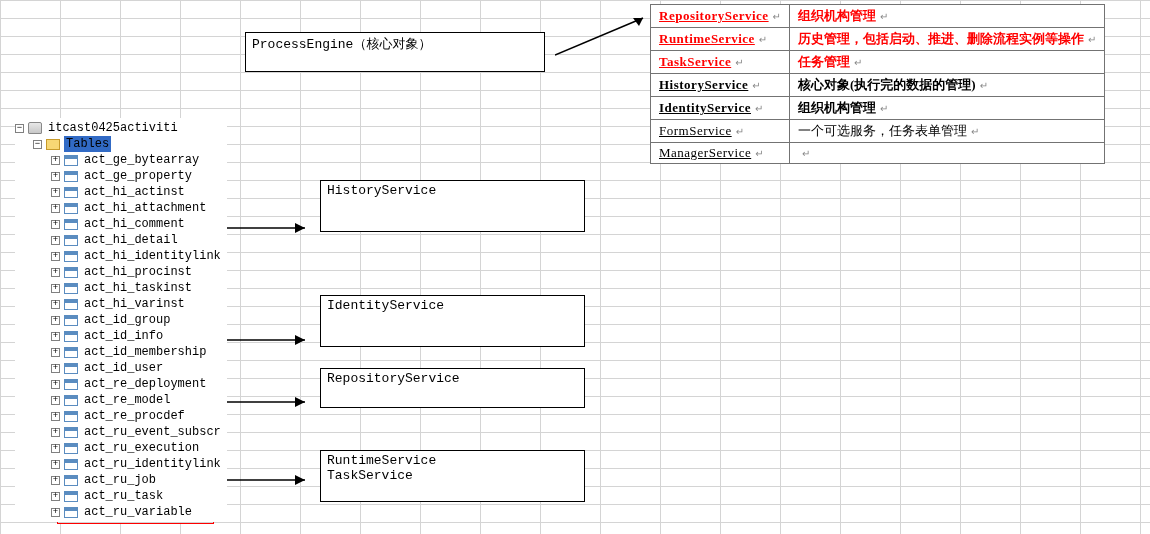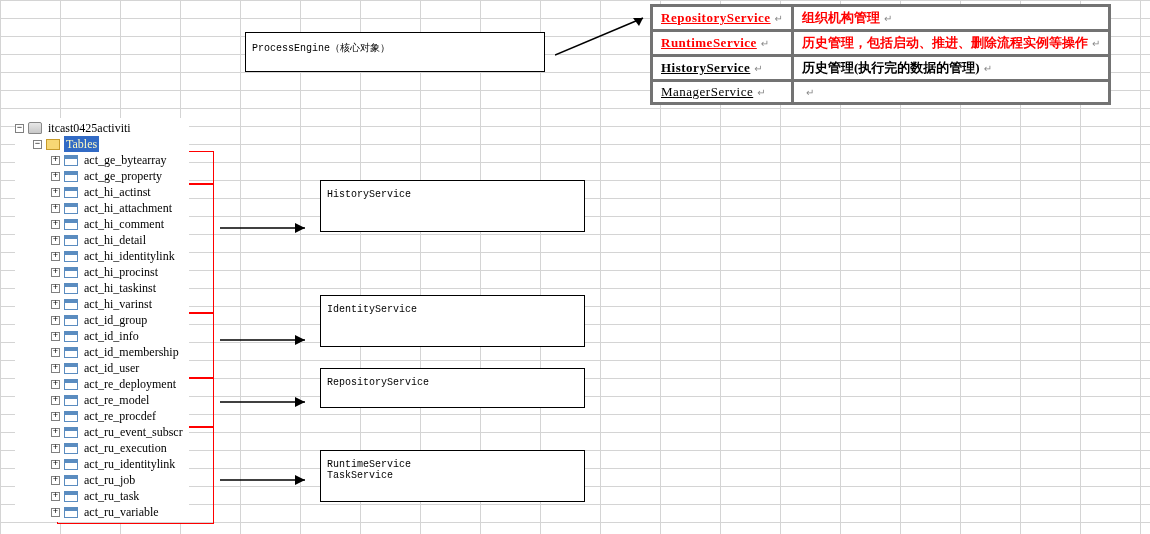--- a/index.html
+++ b/index.html
@@ -44,61 +44,61 @@
       display: inline-flex;
       align-items: center; justify-content: center;
       font-size: 9px; line-height: 7px;
       margin-right: 4px;
       color: #000;
       background: #fff;
     }
     .tree-icon-db { width: 14px; height: 12px; margin-right: 4px; background: linear-gradient(#e8e8e8,#c8c8c8); border: 1px solid #888; border-radius: 2px 2px 1px 1px; }
     .tree-icon-folder { width: 14px; height: 11px; margin-right: 4px; background: #f7d774; border: 1px solid #c79a2a; }
     .tree-icon-table { width: 14px; height: 11px; margin-right: 4px; background: #fff; border: 1px solid #5a8cc0; background-image: linear-gradient(#5a8cc0,#5a8cc0); background-size: 100% 3px; background-repeat: no-repeat; }
-    .tree-label { padding: 0 2px; font-family: Liberation Serif, serif; }
-    .tree-label.selected { background: #316ac5; color: #fef9c3; }
+    .tree-label { padding: 0 2px; }
+    .tree-label.selected { background: #316ac5; color: #000000; }
     .lvl0 { padding-left: 0; }
     .lvl1 { padding-left: 18px; }
     .lvl2 { padding-left: 36px; }
     
     .red-box {
       position: absolute;
       border: 1px solid #ff0000;
       z-index: 4;
       pointer-events: none;
     }
     
     .svc-box {
       position: absolute;
       background: #fff;
       border: 1px solid #000;
       font-family: "Courier New", monospace;
-      font-size: 10px;
-      padding: 8px 6px;
+      font-size: 13px;
+      padding: 2px 6px;
       z-index: 6;
     }
     
     .arrow {
       position: absolute;
       z-index: 3;
     }
     .arrow-line { stroke: #000; stroke-width: 1.5; fill: none; }
     .arrow-head { fill: #000; }
     
     .desc-table {
       position: absolute;
       left: 650px; top: 4px;
       border-collapse: collapse;
       font-family: "SimSun","宋体",serif;
       font-size: 13px;
       z-index: 6;
       background: #fff;
     }
     .desc-table td {
-      border: 3px solid #737373;
+      border: 1px solid #737373;
       padding: 2px 8px;
       height: 20px;
       vertical-align: middle;
       white-space: nowrap;
     }
     .svc-name { text-decoration: underline; letter-spacing: 0.5px; }
     .red { color: #ff0000; font-weight: bold; }
     .bold { font-weight: bold; }
     .enter-mark {
       font-size: 10px;
@@ -290,21 +290,33 @@
   <tbody id="desc-body">
       <tr>
         <td><span class="svc-name red">RepositoryService</span><span class="enter-mark">↵</span></td>
         <td><span class="red">组织机构管理</span><span class="enter-mark">↵</span></td>
       </tr>
       <tr>
         <td><span class="svc-name red">RuntimeService</span><span class="enter-mark">↵</span></td>
         <td><span class="red">历史管理，包括启动、推进、删除流程实例等操作</span><span class="enter-mark">↵</span></td>
       </tr>
       <tr>
+        <td><span class="svc-name red">TaskService</span><span class="enter-mark">↵</span></td>
+        <td><span class="red">任务管理</span><span class="enter-mark">↵</span></td>
+      </tr>
+      <tr>
         <td><span class="svc-name bold">HistoryService</span><span class="enter-mark">↵</span></td>
-        <td><span class="bold">历史管理(执行完的数据的管理)</span><span class="enter-mark">↵</span></td>
+        <td><span class="bold">核心对象(执行完的数据的管理)</span><span class="enter-mark">↵</span></td>
+      </tr>
+      <tr>
+        <td><span class="svc-name bold">IdentityService</span><span class="enter-mark">↵</span></td>
+        <td><span class="bold">组织机构管理</span><span class="enter-mark">↵</span></td>
+      </tr>
+      <tr>
+        <td><span class="svc-name">FormService</span><span class="enter-mark">↵</span></td>
+        <td><span class="">一个可选服务，任务表单管理</span><span class="enter-mark">↵</span></td>
       </tr>
       <tr>
         <td><span class="svc-name">ManagerService</span><span class="enter-mark">↵</span></td>
         <td><span class=""></span><span class="enter-mark">↵</span></td>
       </tr>
     </tbody>
 </table>
 
 </body></html>

